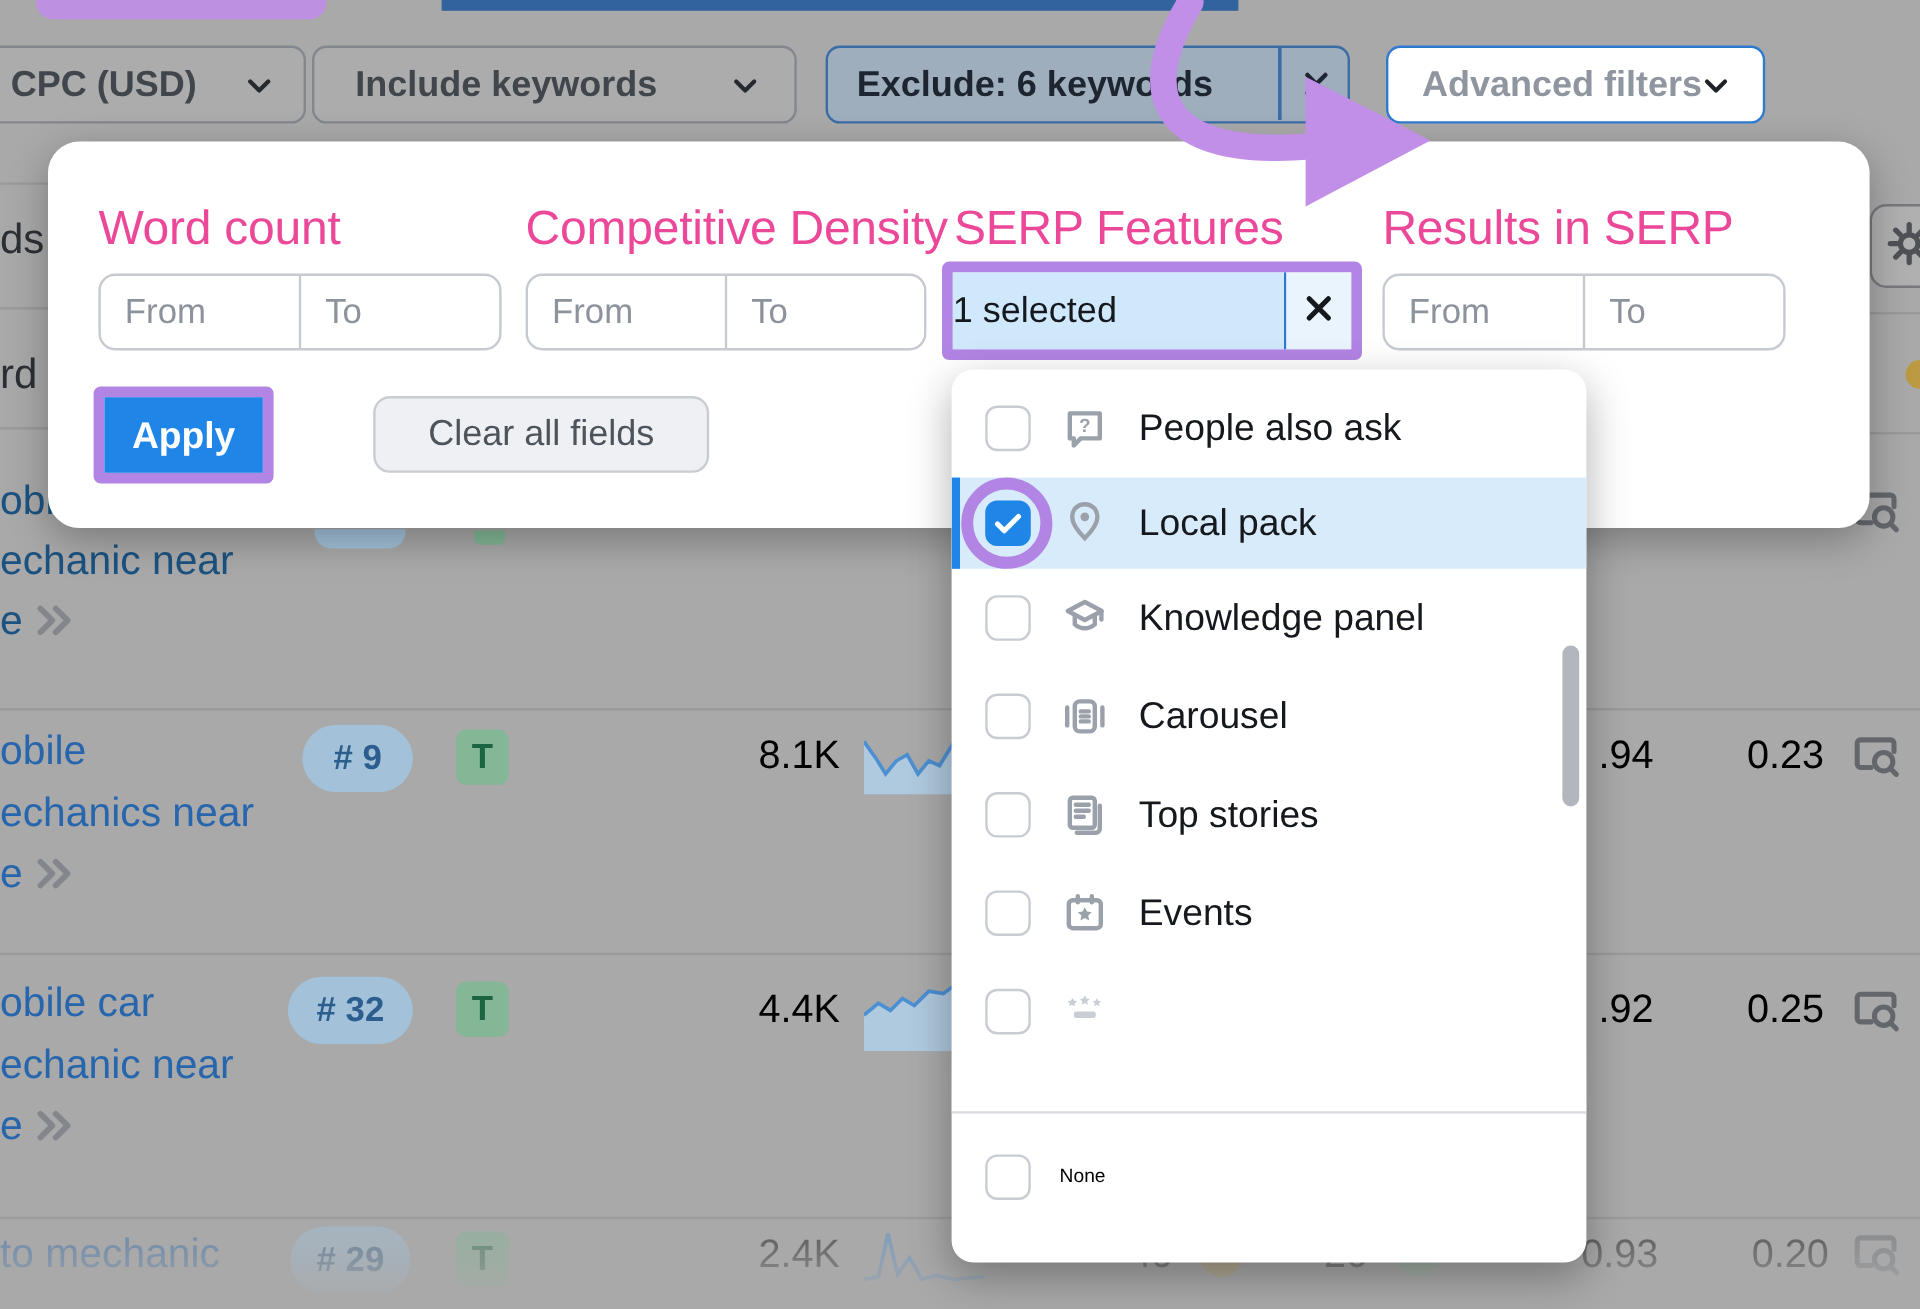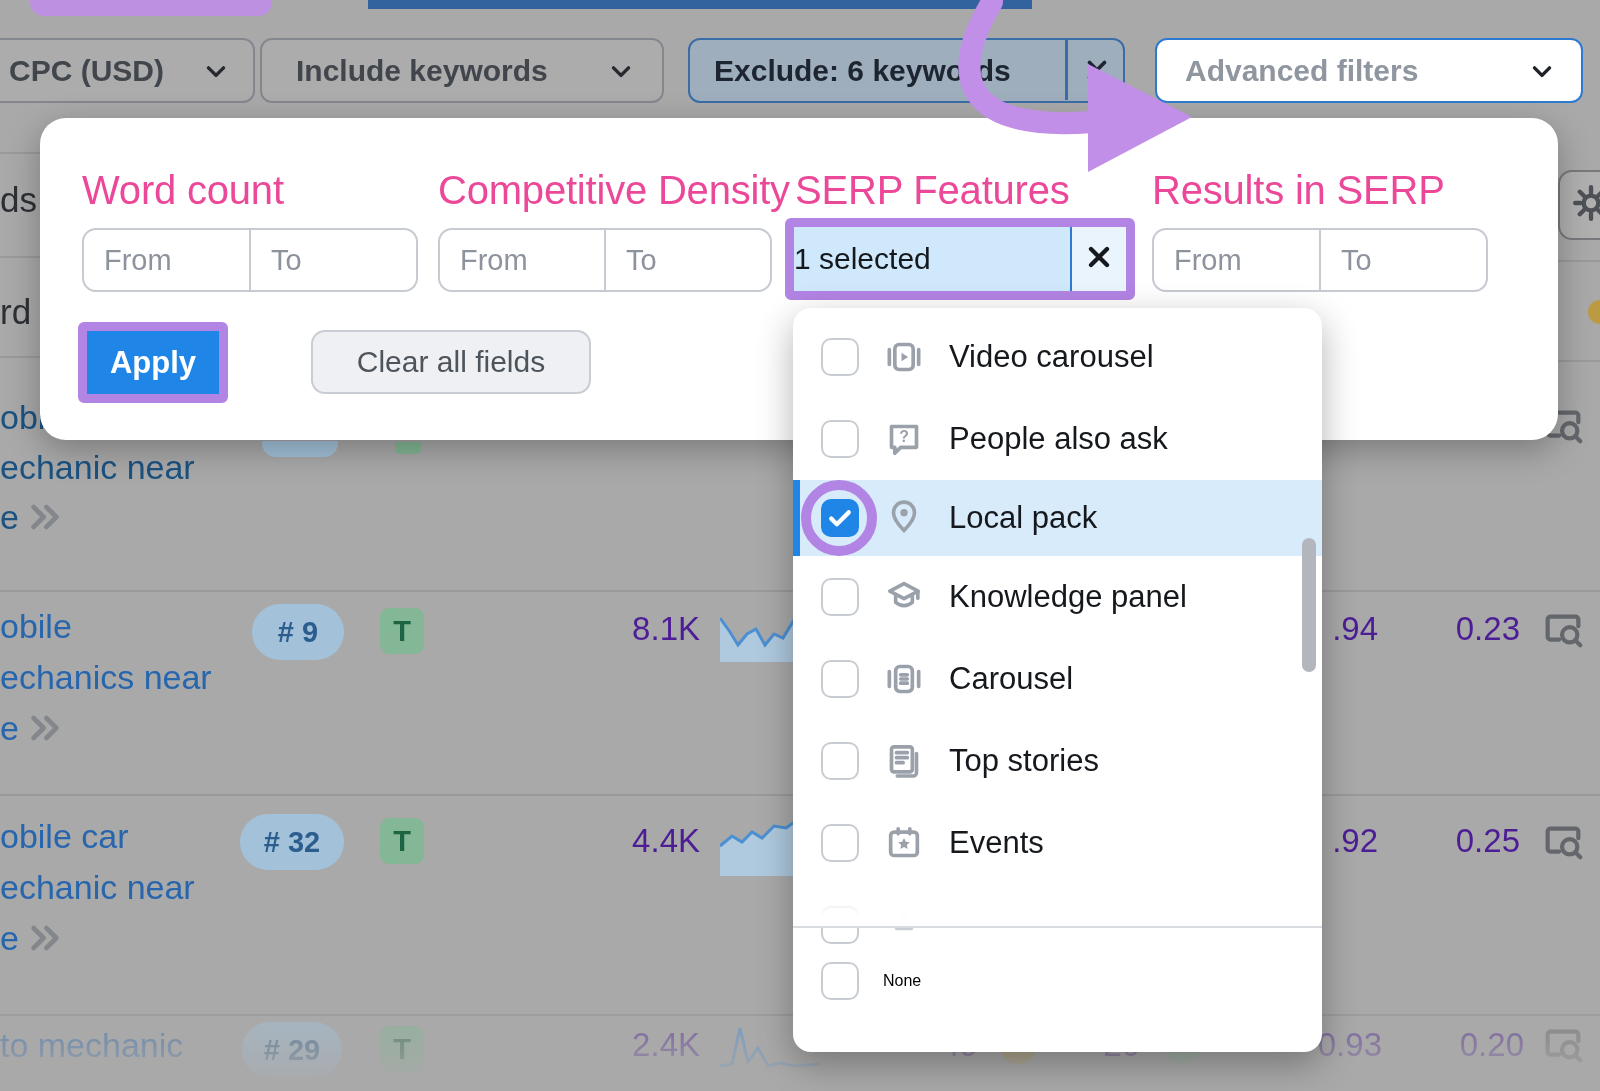--- a/index.html
+++ b/index.html
@@ -59,21 +59,21 @@
     padding-left:28px;gap:24px;z-index:3;box-sizing:border-box;}
   .thumb{position:absolute;left:509px;top:230px;width:14px;height:134px;background:#b3b7bd;border-radius:8px;z-index:4;}
 
   
   .kw{position:absolute;font-size:34px;color:#2766ad;white-space:nowrap;}
   .kw.dark{color:#1b5280;}
   .pill{position:absolute;height:56px;background:#a3c2da;border-radius:28px;display:flex;
     align-items:center;justify-content:center;font-size:29px;font-weight:700;color:#2b5e8e;}
   .tbadge{position:absolute;width:44px;height:46px;background:#83b795;border-radius:9px;display:flex;
     align-items:center;justify-content:center;font-size:29px;font-weight:700;color:#1d6443;}
-  .num{position:absolute;font-size:33px;color:#4c1d95;white-space:nowrap;}
+  .num{position:absolute;font-size:33px;color:#000000;white-space:nowrap;}
   .hdiv{position:absolute;height:2px;background:#9a9a9a;}
   .edgetxt{position:absolute;font-size:35px;color:#2c2f33;}
   .dot{position:absolute;border-radius:50%;}
   .faderow{position:absolute;left:0;top:1014px;width:1600px;height:77px;opacity:0.62;}
   .botfade{position:absolute;left:0;top:1000px;width:1600px;height:91px;z-index:8;
     background:linear-gradient(to bottom,rgba(169,169,169,0),rgba(169,169,169,0.97));}
   .gearbtn{position:absolute;left:1558px;top:170px;width:66px;height:70px;border:2.5px solid #77797d;
     border-radius:14px;box-sizing:border-box;background:#b0b0b0;display:flex;align-items:center;justify-content:center;}
 
   .arrow{position:absolute;left:0;top:0;z-index:30;pointer-events:none;}
@@ -104,21 +104,21 @@
   </div>
   <div class="tbtn excl" style="left:688px;width:437px;">
     <span class="lbl abs" style="left:24px;top:14px;">Exclude: 6 keywords</span>
     <span class="abs" style="left:375px;top:0;width:2.5px;height:60px;background:#3a6ca6;"></span>
     <span class="abs" style="left:392px;top:15px;">
       <svg width="30" height="30" viewBox="0 0 24 24" fill="none" stroke="#1d2530" stroke-width="3" stroke-linecap="round">
           <path d="M6 6l12 12M18 6L6 18"></path>
         </svg>
     </span>
   </div>
-  <div class="tbtn advb" style="left:1155px;width:428px;">
+  <div class="tbtn advb" style="left:1155px;width:316px;">
     <span class="lbl abs" style="left:28px;top:14px;">Advanced filters</span>
     <span class="abs" style="right:24px;top:16px;">
       <svg class="chev" viewBox="0 0 24 24" fill="none" stroke="#1f2328" stroke-width="2.8" stroke-linecap="round" stroke-linejoin="round">
           <polyline points="6,9.5 12,15.5 18,9.5"></polyline>
         </svg>
     </span>
   </div>
 
   <div class="hdiv" style="left:0;top:152px;width:40px;"></div>
   <div class="edgetxt" style="left:0;top:180px;">ds</div>
@@ -279,31 +279,20 @@
     </div>
 
     <div class="pframe" style="left:38px;top:204px;width:150px;height:81px;">
       <button class="applybtn">Apply</button>
     </div>
     <button class="clearbtn" style="top:212px;margin-left:29px;">Clear all fields</button>
   </div>
 
   <div class="dropdown">
 
-    <div class="ditem">
-      <span class="cb"></span>
-      <span class="icw">
-        <svg width="40" height="40" viewBox="0 0 24 24" fill="none" stroke="#9ba1ab" stroke-width="2.2" stroke-linecap="round">
-          <path d="M3.2 7.5v9M20.8 7.5v9"></path>
-            <rect x="6.5" y="4.5" width="11" height="15" rx="2.5"></rect>
-          <path d="M10.5 9.5l4 2.5-4 2.5z" fill="#9ba1ab" stroke="none"></path>
-        </svg>
-      </span>
-      <span class="txt">Video carousel</span>
-    </div>
 
     <div class="ditem">
       <span class="cb"></span>
       <span class="icw">
         <svg width="40" height="40" viewBox="0 0 24 24" fill="none" stroke="#9ba1ab" stroke-width="2.2" stroke-linejoin="round">
           <path d="M4.5 4.5h15v12.5h-9.5L6.5 20.5v-3.5h-2z"></path>
           <text x="12" y="14" text-anchor="middle" font-size="9.5" font-weight="bold" fill="#9ba1ab" stroke="none" font-family="Liberation Sans,sans-serif">?</text>
         </svg>
       </span>
       <span class="txt">People also ask</span>

